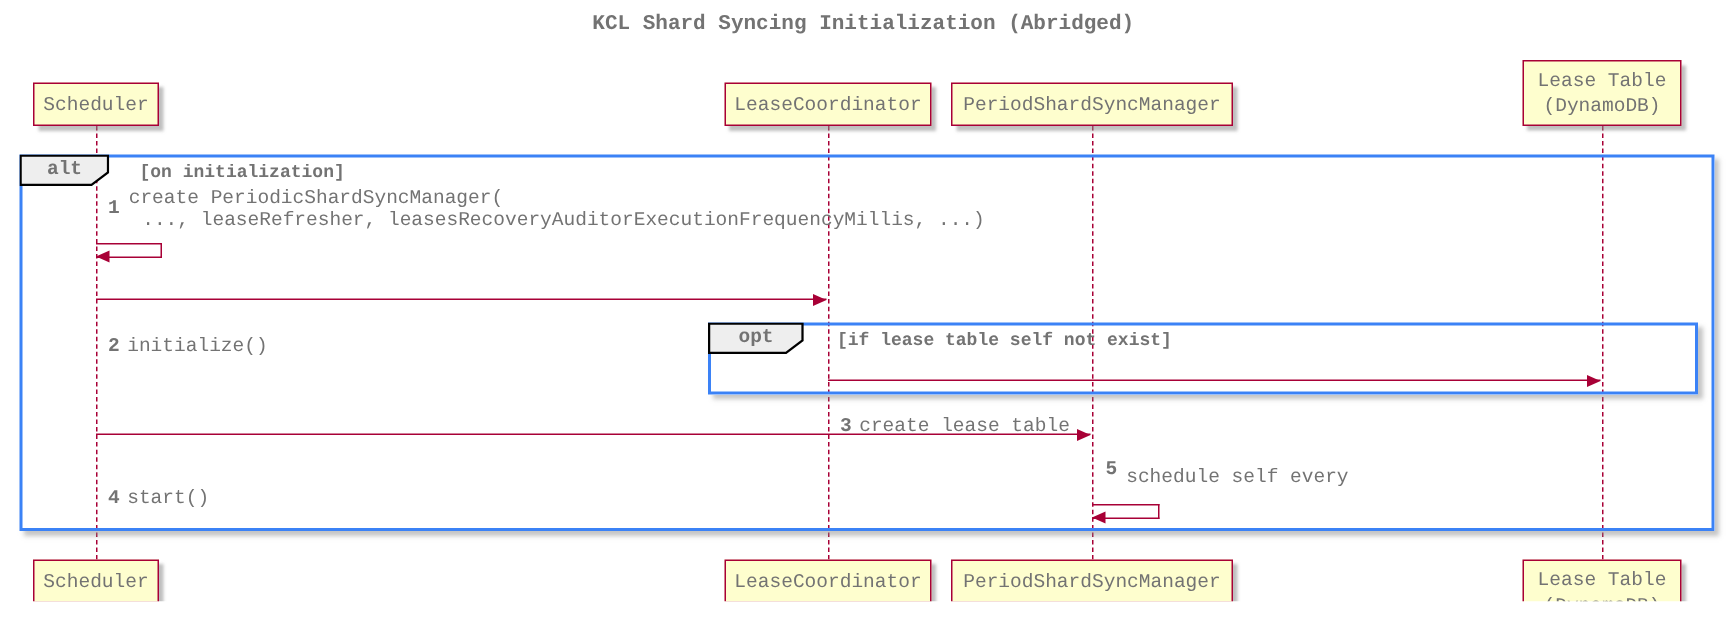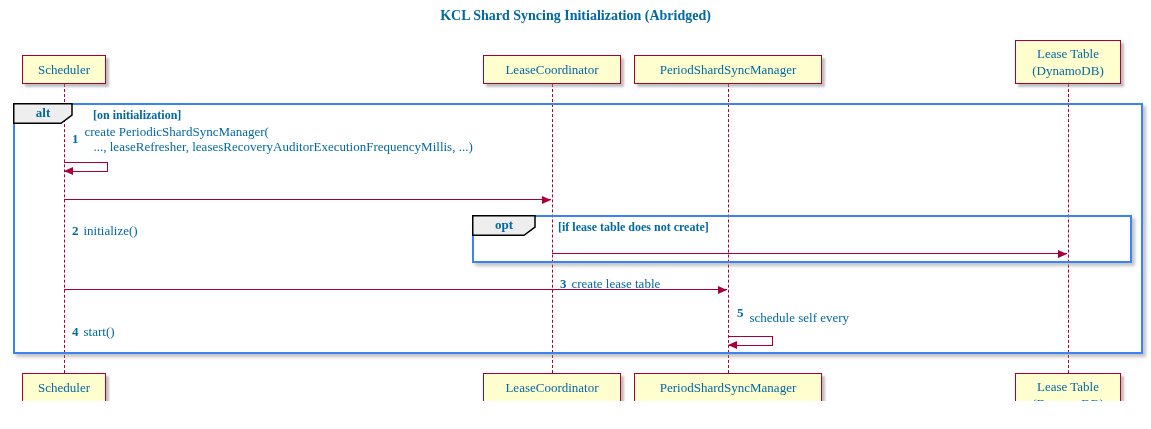--- a/index.html
+++ b/index.html
@@ -1,18 +1,18 @@
 <!DOCTYPE html>
 <html><head>
 <meta charset="utf-8">
 <style>
   html,body{margin:0;padding:0;background:#fff;}
   #canvas{
     position:relative;width:1151px;height:401px;background:#fff;overflow:hidden;
-    font-family:Liberation Serif, serif;font-size:13px;color:#0369a1;
+    font-family:Liberation Mono, monospace;font-size:13px;color:#737373;
   }
   .title{position:absolute;left:0;top:8px;width:100%;text-align:center;
     font-size:14px;font-weight:bold;}
   .lifeline{position:absolute;width:0;border-left:1px dashed #A80036;z-index:0;}
   .pbox{
     position:absolute;background:#FEFECE;border:1.5px solid #A80036;box-sizing:border-box;
     display:flex;flex-direction:column;align-items:center;justify-content:center;
     box-shadow:3px 3px 2px rgba(140,140,140,0.55);z-index:2;line-height:17px;text-align:center;
   }
   .frame{position:absolute;border:2px solid #3b82f6;box-sizing:border-box;
@@ -70,21 +70,21 @@
     <div class="frame-cond" style="left:78px;top:3px;">[on initialization]</div>
   </div>
 
   <div class="frame" style="left:472px;top:215px;width:660px;height:48px;">
     <div class="frame-label" style="width:64px;height:21px;">
       <svg width="64" height="21">
         <path d="M0.75,0.75 H63 V12 L52,20.25 H0.75 Z" fill="#EEEEEE" stroke="#000" stroke-width="1.5"></path>
       </svg>
       <span class="kw">opt</span>
     </div>
-    <div class="frame-cond" style="left:84px;top:3px;">[if lease table does not create]</div>
+    <div class="frame-cond" style="left:84px;top:3px;">[if lease table self not exist]</div>
   </div>
 
   <div class="msg2line" style="left:72px;top:125px;line-height:14.5px;">
     <span class="num">1</span>
     <span>
       <span style="display:block;">create PeriodicShardSyncManager(</span>
       <span style="display:block;" class="l2">..., leaseRefresher, leasesRecoveryAuditorExecutionFrequencyMillis, ...)</span>
     </span>
   </div>
   <div class="selfloop" style="left:64px;top:162px;width:44px;height:10px;"></div>

